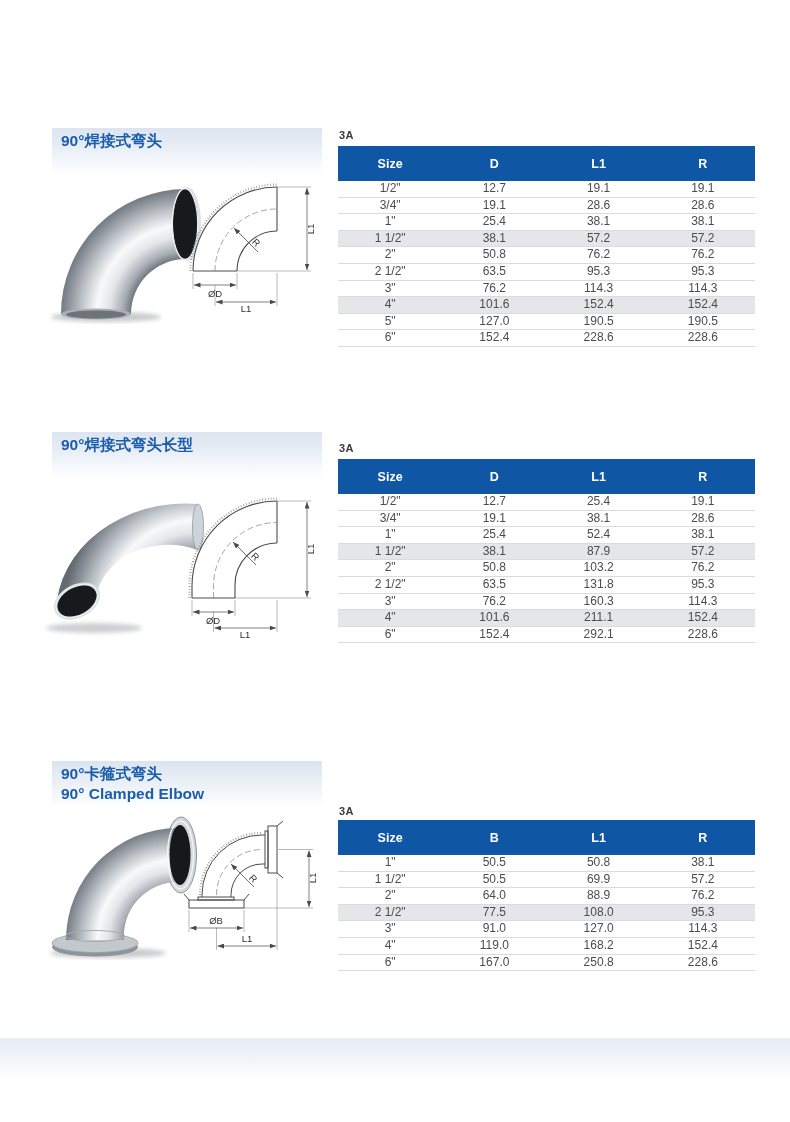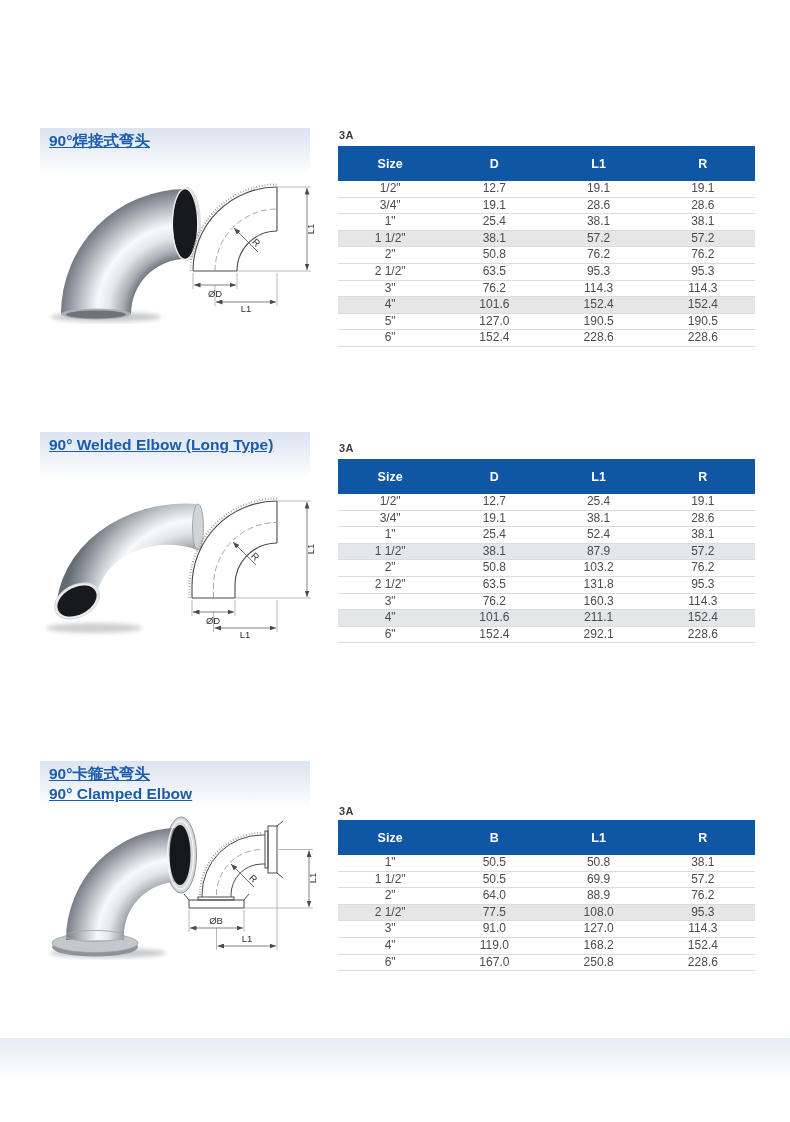--- a/index.html
+++ b/index.html
@@ -1,21 +1,21 @@
 <!DOCTYPE html>
 <html><head>
 <meta charset="utf-8">
 <style>
   html,body{margin:0;padding:0;background:#ffffff;}
   .page{position:relative;width:790px;height:1122px;background:#ffffff;overflow:hidden;
         font-family:"Liberation Sans", sans-serif;}
-  .title-block{position:absolute;left:40px;width:270px;height:45px;box-sizing:border-box;
+  .title-block{position:absolute;left:52px;width:270px;height:45px;box-sizing:border-box;
         padding:3px 0 0 9px;
         background:linear-gradient(180deg,#dbe4f0 0%,#e7edf5 38%,#fdfeff 100%);
-        color:#1b5cad;font-weight:bold;font-size:15.5px;line-height:20px;text-decoration:underline;}
+        color:#1b5cad;font-weight:bold;font-size:15.5px;line-height:20px;}
   .std{position:absolute;font-size:11px;color:#3c3c3c;letter-spacing:0.5px;font-weight:bold;}
   .tbl{position:absolute;width:417px;border-collapse:collapse;table-layout:fixed;}
   .tbl th{background:#0f57a5;color:#ffffff;font-size:12.5px;font-weight:bold;height:19px;padding:8px;}
   .tbl td{font-size:12px;color:#4c4c4c;text-align:center;height:15.6px;line-height:15.6px;
         padding:0;border-bottom:1px solid #d9dcdf;background:#ffffff;}
   .tbl tr.shaded td{background:#e5e6e7;}
   .photo,.drawing{position:absolute;}
   .dimtxt{font-size:9.5px;fill:#2f2f2f;font-family:"Liberation Sans",sans-serif;}
   .band{position:absolute;left:0;top:1038px;width:790px;height:42px;
         background:linear-gradient(180deg,#e7edf4 0%,#edf2f7 35%,rgba(255,255,255,0) 100%);}
@@ -175,21 +175,21 @@
         <tr>
           <td>6"</td>
           <td>152.4</td>
           <td>228.6</td>
           <td>228.6</td>
         </tr>
       </tbody>
     </table>
 
   <div class="title-block" style="top:432px">
-    <div>90° Welded Elbow (Long Type)</div>
+    <div>90°焊接式弯头长型</div>
   </div>
 
   <div class="std" style="left:339px;top:442px">3A</div>
 
   <svg class="photo" style="left:40px;top:488px" width="168" height="152" viewBox="0 0 168 152">
     <ellipse cx="54" cy="140" rx="48" ry="5" fill="#3a3f46" opacity="0.25" filter="url(#softblur)"></ellipse>
     <path d="M 16 124 A 130 110 0 0 1 158 16 L 158 62 A 72 58 0 0 0 58 102 Z" fill="url(#met2)"></path>
     <ellipse cx="158" cy="39" rx="5.5" ry="23" fill="#cfd4d8" stroke="#9099a0" stroke-width="0.8"></ellipse>
     <g transform="rotate(-28 37 113)">
       <ellipse cx="37" cy="113" rx="24.5" ry="16.5" fill="#d8dce0"></ellipse>

